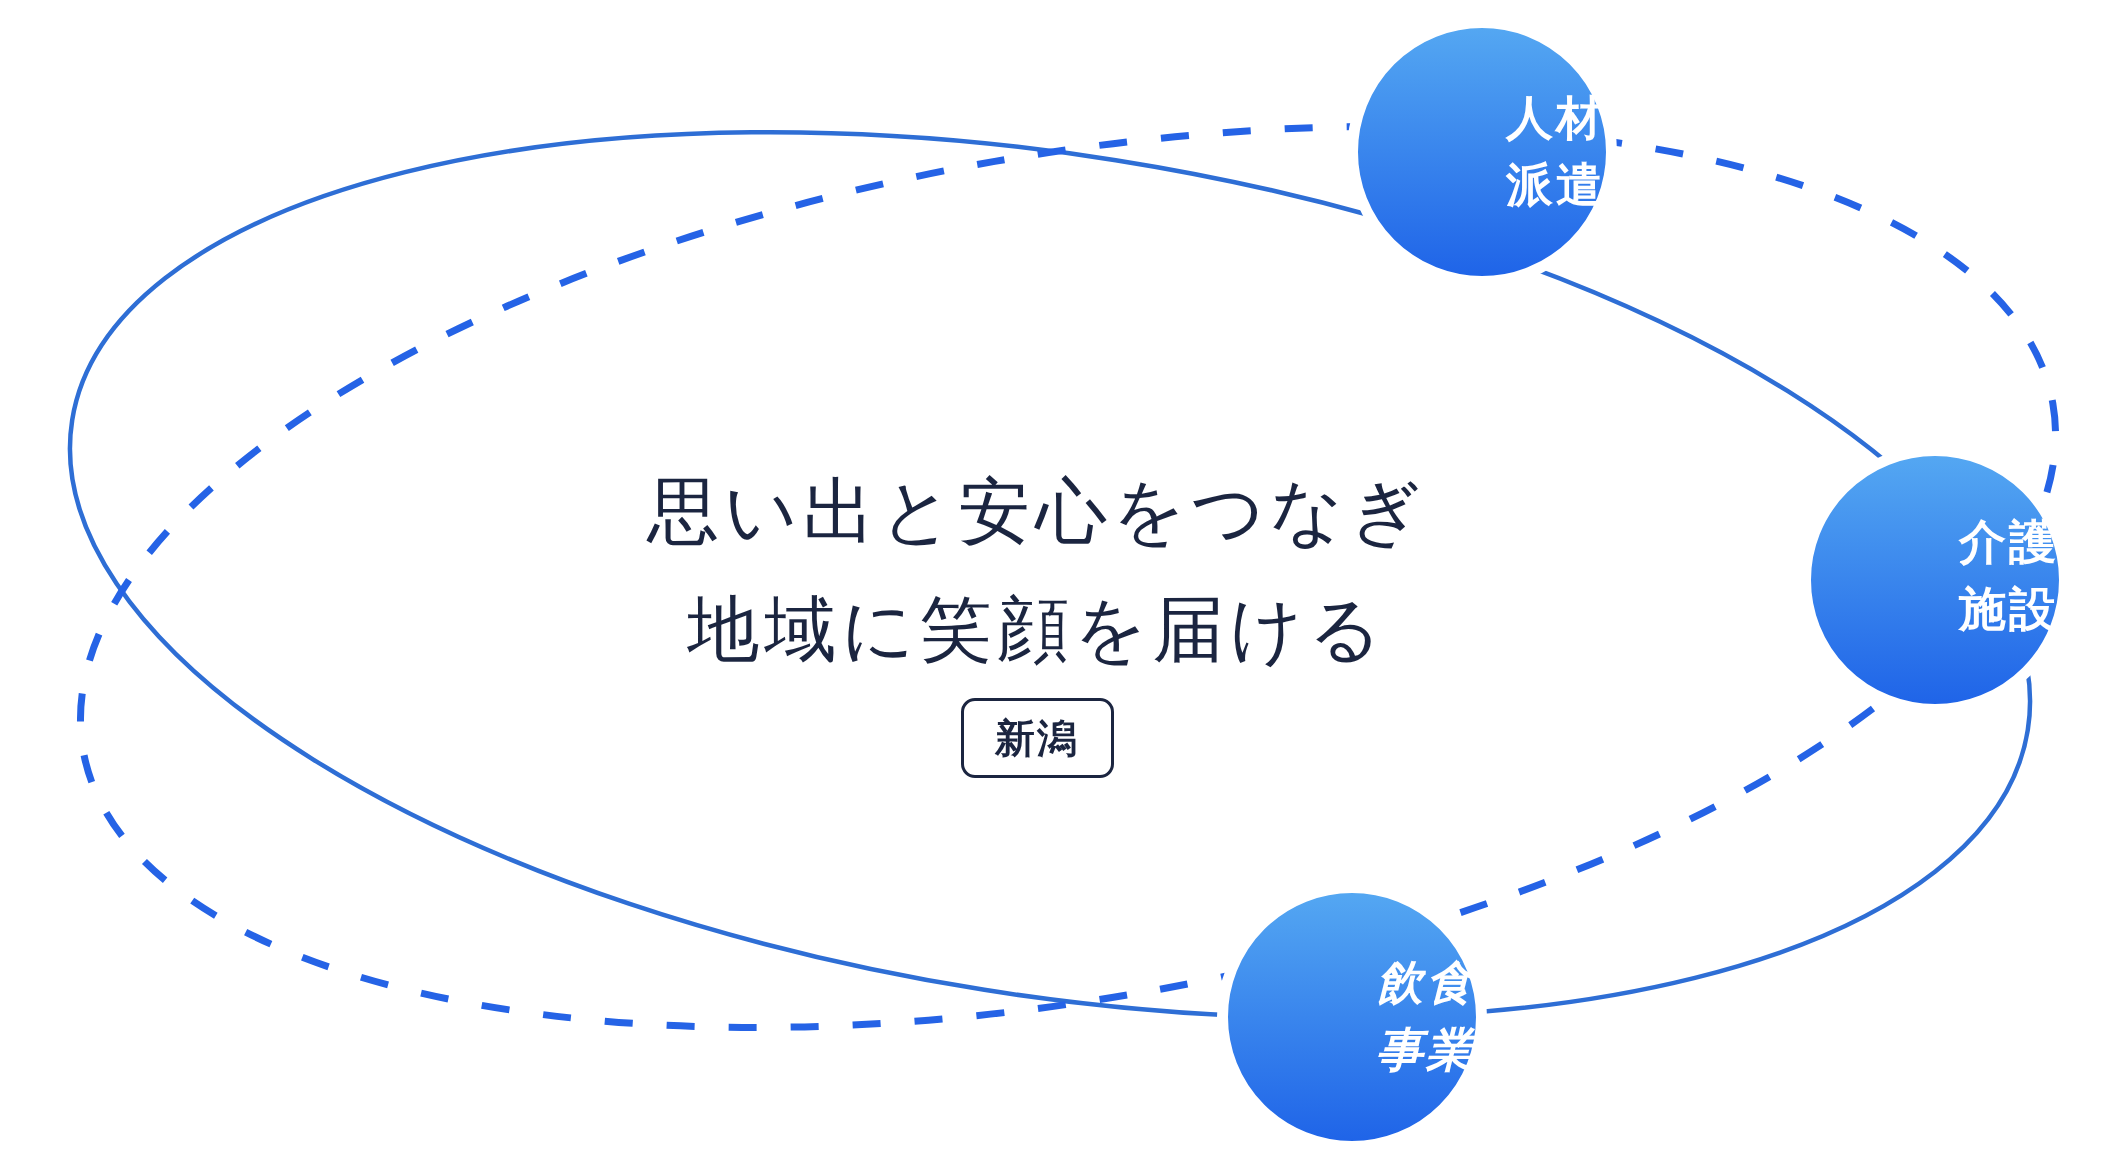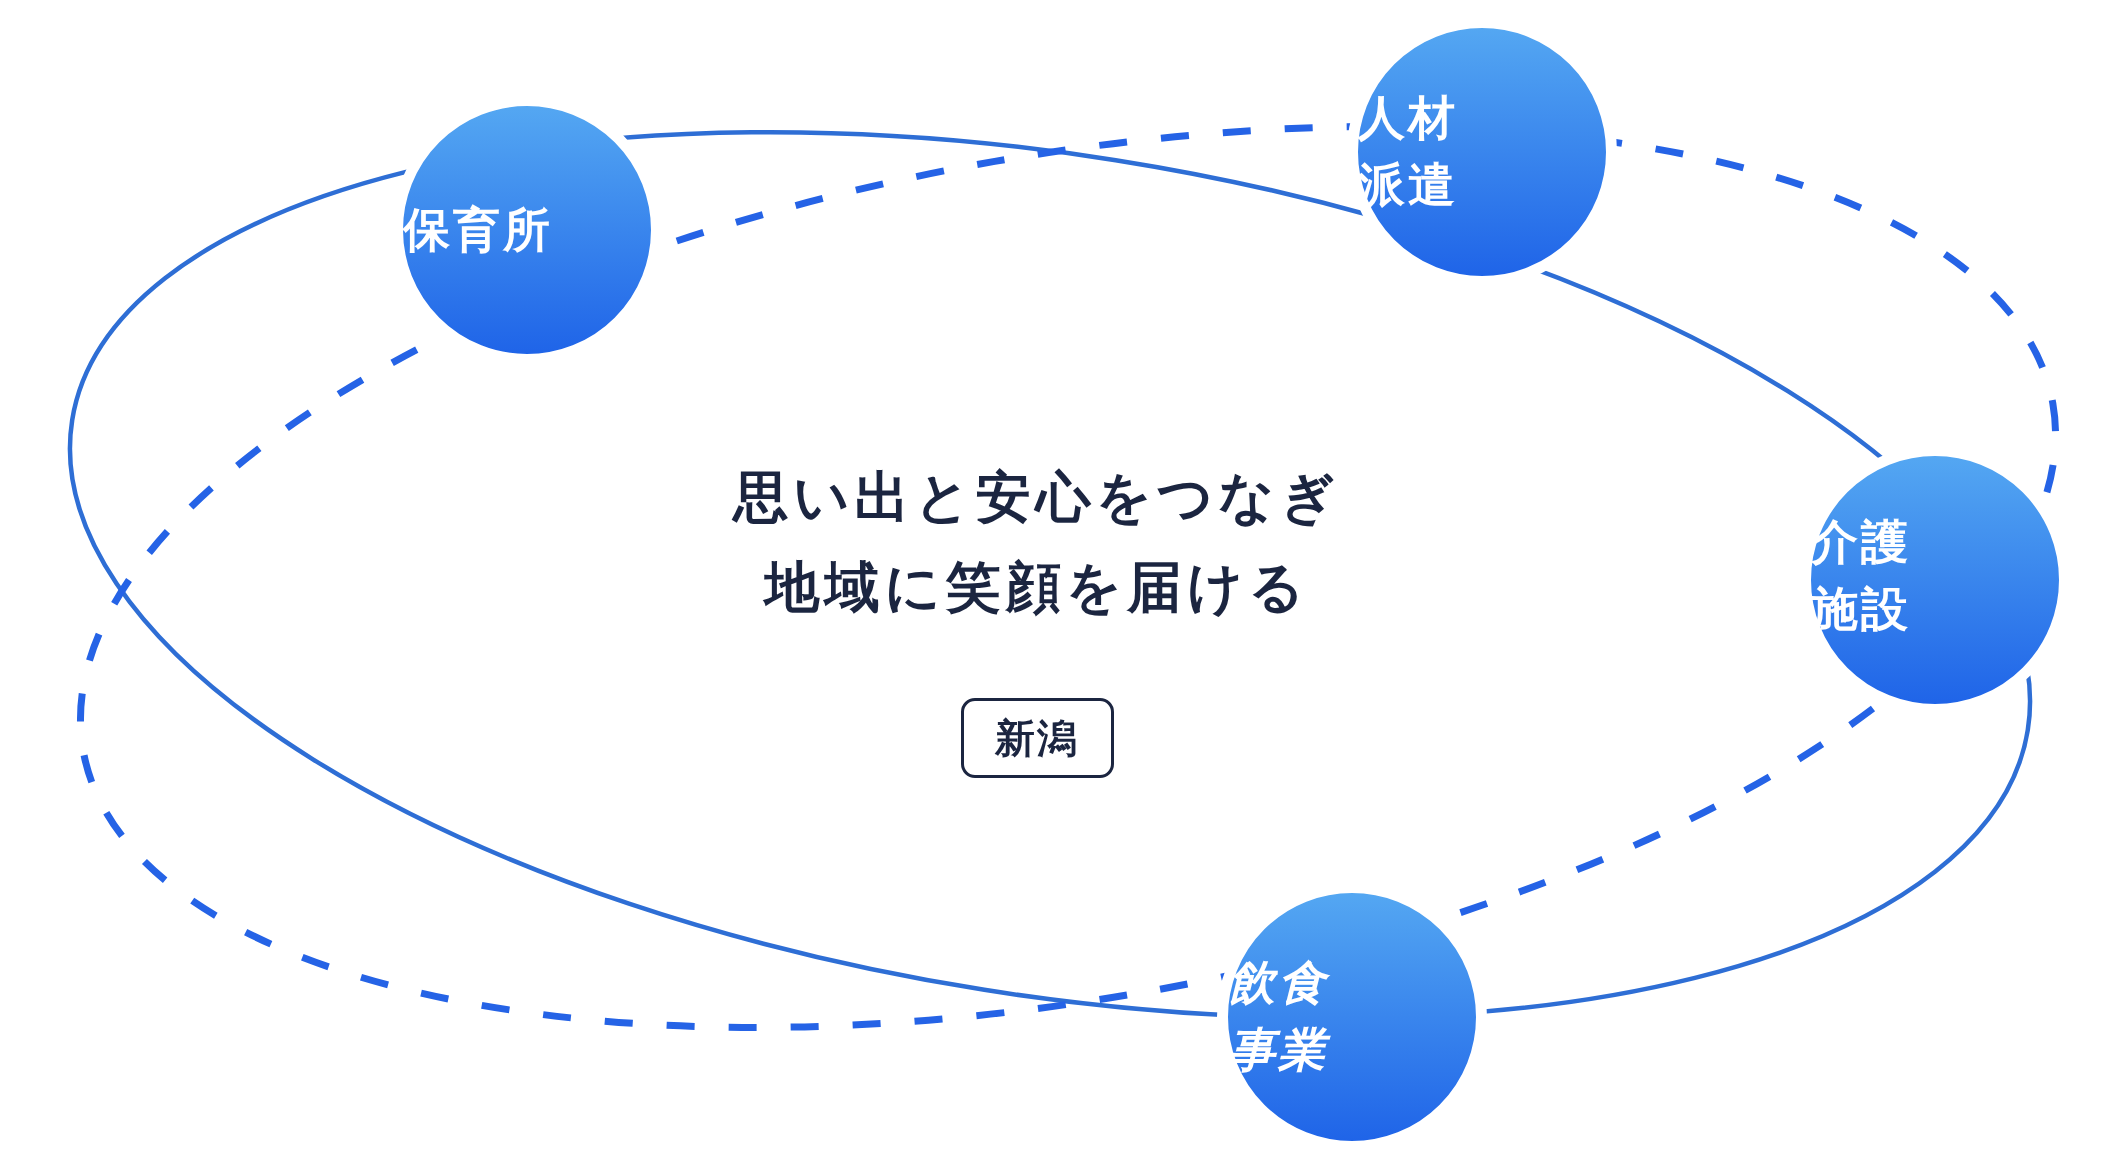--- a/index.html
+++ b/index.html
@@ -26,21 +26,21 @@
   
   .biz-circle{
     position:absolute;
     width:270px;height:270px;
     box-sizing:border-box;
     border:11px solid var(--circle-ring,#ffffff);
     border-radius:50%;
     background:linear-gradient(180deg,var(--circle-gradient-top,#54a7f2) 0%,var(--circle-gradient-bottom,#1f64e8) 100%);
     display:flex;
     flex-direction:column;
-    align-items:flex-start;
+    align-items:flex-end;
     justify-content:center;
     text-align:center;
   }
   .biz-circle span{
     color:var(--circle-text,#ffffff);
     font-size:47px;
     font-weight:700;
     letter-spacing:3px;
     line-height:1.42;
     white-space:nowrap;
@@ -53,22 +53,22 @@
   .pos-inshoku{left:1217px;top:882px;font-style:italic;}
   
   .center-copy{
     position:absolute;
     left:337px;top:452px;
     width:1400px;
     text-align:center;
     color:var(--heading-text,#1b2540);
   }
   .center-copy .line{
-    font-size:55px;
-    font-weight:700;
+    font-size:72px;
+    font-weight:400;
     letter-spacing:5px;
     line-height:1.64;
     white-space:nowrap;
   }
   
   .badges{
     position:absolute;
     left:337px;top:698px;
     width:1400px;
     display:flex;
@@ -95,24 +95,20 @@
 </head>
 <body>
 
 <div class="canvas">
 
   <svg class="orbits" viewBox="0 0 2108 1157" aria-hidden="true">
     <ellipse class="orbit-solid" cx="1050" cy="575" rx="990" ry="420" transform="rotate(9 1050 575)"></ellipse>
     <ellipse class="orbit-dashed" cx="1068" cy="577" rx="1000" ry="422" transform="rotate(-10 1068 577)"></ellipse>
   </svg>
 
-  <div class="biz-circle pos-hoikusho">
-    <span>保育所</span>
-
-  </div>
 
   <div class="biz-circle pos-jinzai">
     <span>人材</span>
     <span>派遣</span>
   </div>
 
   <div class="biz-circle pos-kaigo">
     <span>介護</span>
     <span>施設</span>
   </div>

